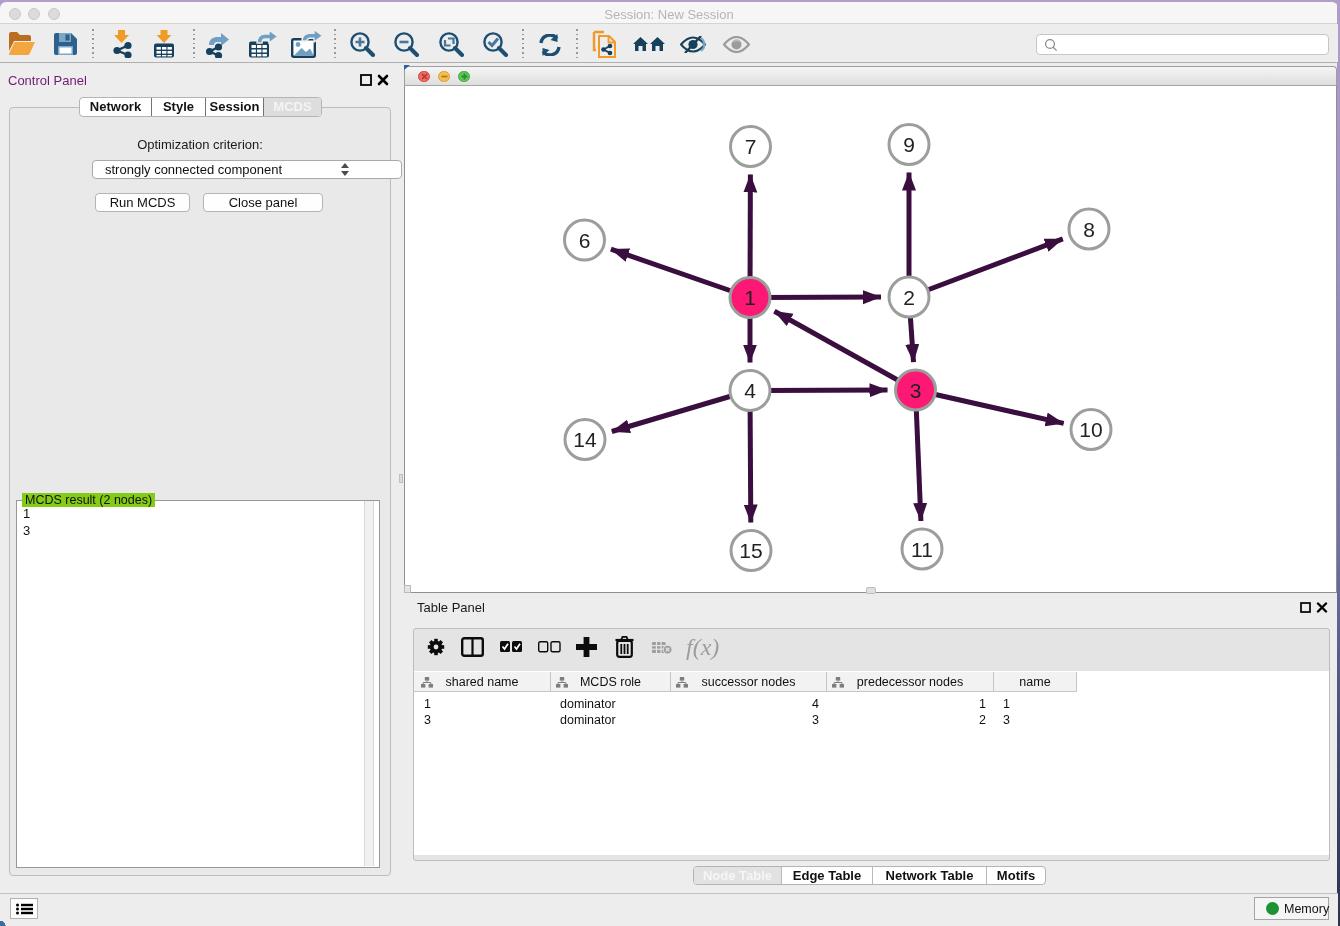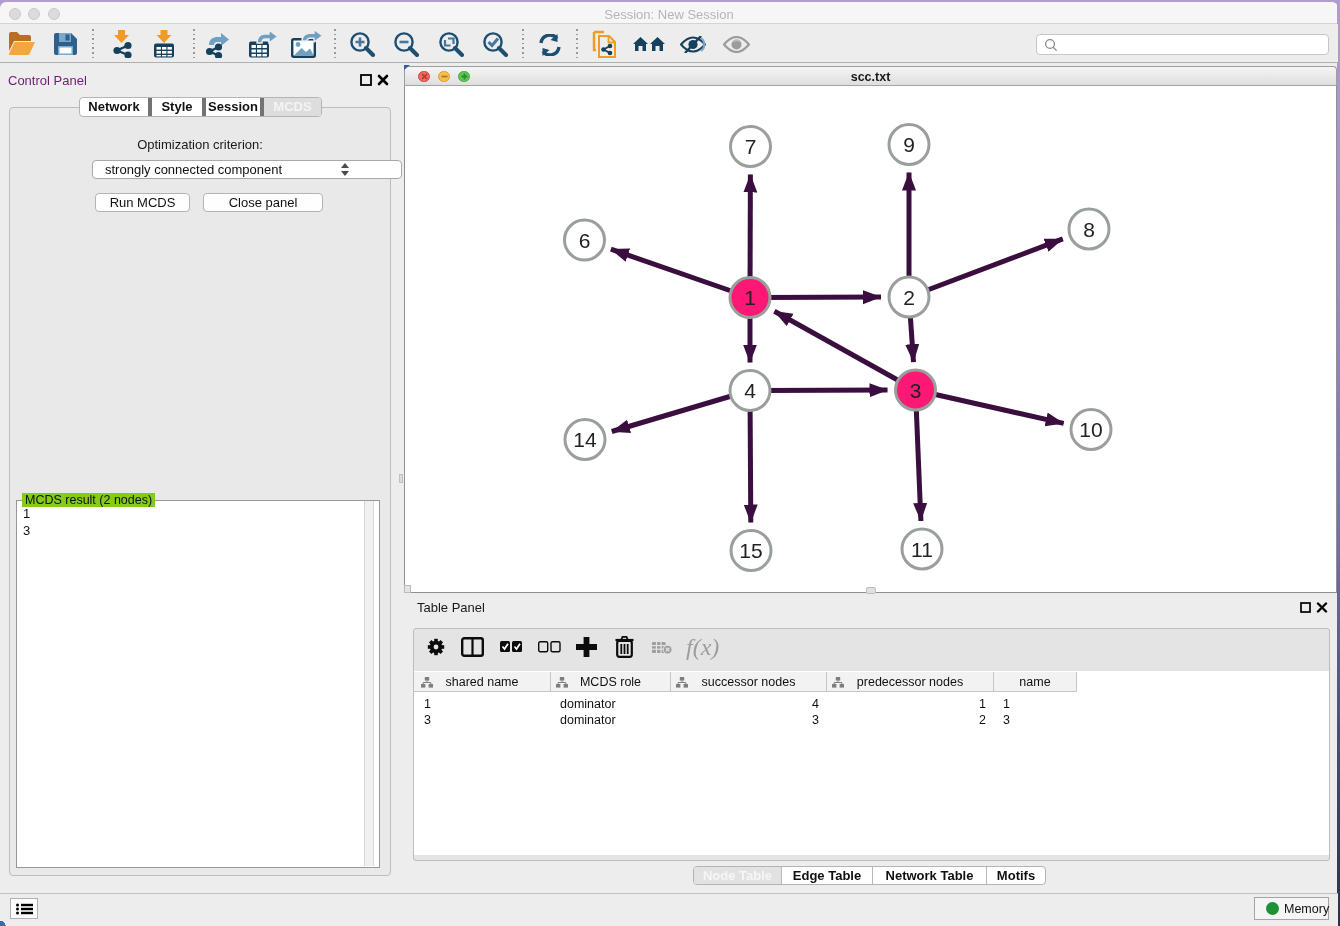--- a/index.html
+++ b/index.html
@@ -12,21 +12,21 @@
 #titlebar { left:0; top:2px; width:1338px; height:22px; background:#f6f6f6; border-radius:6px 6px 0 0; border-bottom:1px solid #d4d4d4; }
 .tl { position:absolute; top:8px; width:12px; height:12px; border-radius:50%; background:#dcdadc; border:1px solid #cbc9cb; }
 #titletext { left:0; top:7px; width:1338px; text-align:center; font-size:13px; color:#b5b5b5; }
 #toolbar { left:0; top:24px; width:1338px; height:39px; background:#ededed; border-bottom:1px solid #b0b0b0; }
 .tsep { position:absolute; top:29px; height:31px; width:2px; background:repeating-linear-gradient(#989898 0 1.6px, rgba(0,0,0,0) 1.6px 4.6px); }
 #searchbox { left:1036px; top:34px; width:293px; height:21px; background:#fff; border:1px solid #c6c6c6; border-radius:4px; }
 
 #cpTitle { left:8px; top:73px; font-size:13px; color:#701a75; }
 #cpPanel { left:9px; top:107px; width:382px; height:769px; background:#e9e9e9; border:1px solid #bdbdbd; border-radius:4px; }
 #cpTabs { left:79px; top:97px; width:243px; height:20px; border:1px solid #b4b4b4; border-radius:4px; background:#fff; display:flex; overflow:hidden; }
-#cpTabs div { font-size:13px; font-weight:bold; color:#111; text-align:center; line-height:18px; border-right:4px solid #737373; }
+#cpTabs div { font-size:13px; font-weight:bold; color:#111; text-align:center; line-height:18px; border-right:1px solid #737373; }
 #cpTabs div:last-child { border-right:none; background:#dddddd; color:#f4f4f4; font-weight:bold; }
 #optLabel { left:9px; top:137px; width:382px; text-align:center; font-size:13px; color:#1a1a1a; }
 #combo { left:44px; top:160px; width:310px; height:19px; background:#fff; border:1px solid #a9a9a9; border-radius:4px; font-size:13px; color:#111; line-height:17px; padding-left:12px;margin-left:48px; }
 .btn { position:absolute; height:19px; background:#fefefe; border:1px solid #b4b4b4; border-radius:4px; font-size:13px; color:#111; text-align:center; line-height:17px; }
 #fieldset { left:16px; top:500px; width:364px; height:368px; background:#fff; border:1px solid #989898; }
 #fsLegend { left:22px; top:493px; background:#84cc16; padding:0 3px; font-size:12.5px; color:#111; }
 #fsText { left:23px; top:505px; font-size:13px; color:#111; line-height:17px; }
 #fsScroll { left:364px; top:501px; width:10px; height:365px; background:#f0f0f0; border-left:1px solid #d8d8d8; border-right:1px solid #d8d8d8; }
 
 #netWin { left:404px; top:66px; width:933px; height:527px; }
@@ -234,21 +234,20 @@
   <div class="mac" style="left:54px;background:#61c555;border:0.5px solid #3eaf3f;"></div>
   <svg class="abs" style="left:16.5px;top:7px;" width="7" height="7" viewBox="0 0 7 7">
       <path d="M1 1 L6 6 M6 1 L1 6" stroke="#ad3934" stroke-width="1.6"></path>
     </svg>
   <svg class="abs" style="left:36.5px;top:7px;" width="7" height="7" viewBox="0 0 7 7">
       <line x1="0.5" y1="3.5" x2="6.5" y2="3.5" stroke="#b07a27" stroke-width="1.8"></line>
     </svg>
   <svg class="abs" style="left:56.5px;top:7px;" width="7" height="7" viewBox="0 0 7 7">
       <path d="M3.5 0.5 L3.5 6.5 M0.5 3.5 L6.5 3.5" stroke="#2e8b32" stroke-width="1.8"></path>
     </svg>
-  <div class="abs" id="netTitleText">scc.txt</div>
   <div class="abs" id="canvas"></div>
   <svg class="abs" style="left:1px;top:20px;" width="931" height="506" viewBox="0 0 931 506">
     <defs>
       <marker id="arr" markerUnits="userSpaceOnUse" markerWidth="20" markerHeight="16" refX="18" refY="7" orient="auto">
         <path d="M0 0 L18.5 7 L0 14 Z" fill="#3a0e3e"></path>
       </marker>
     </defs>
     <g stroke="#3a0e3e" stroke-width="5" marker-end="url(#arr)">
       <line x1="345.0" y1="211.5" x2="345.4" y2="88.5"></line>
       <line x1="345.0" y1="211.5" x2="205.9" y2="163.2"></line>

